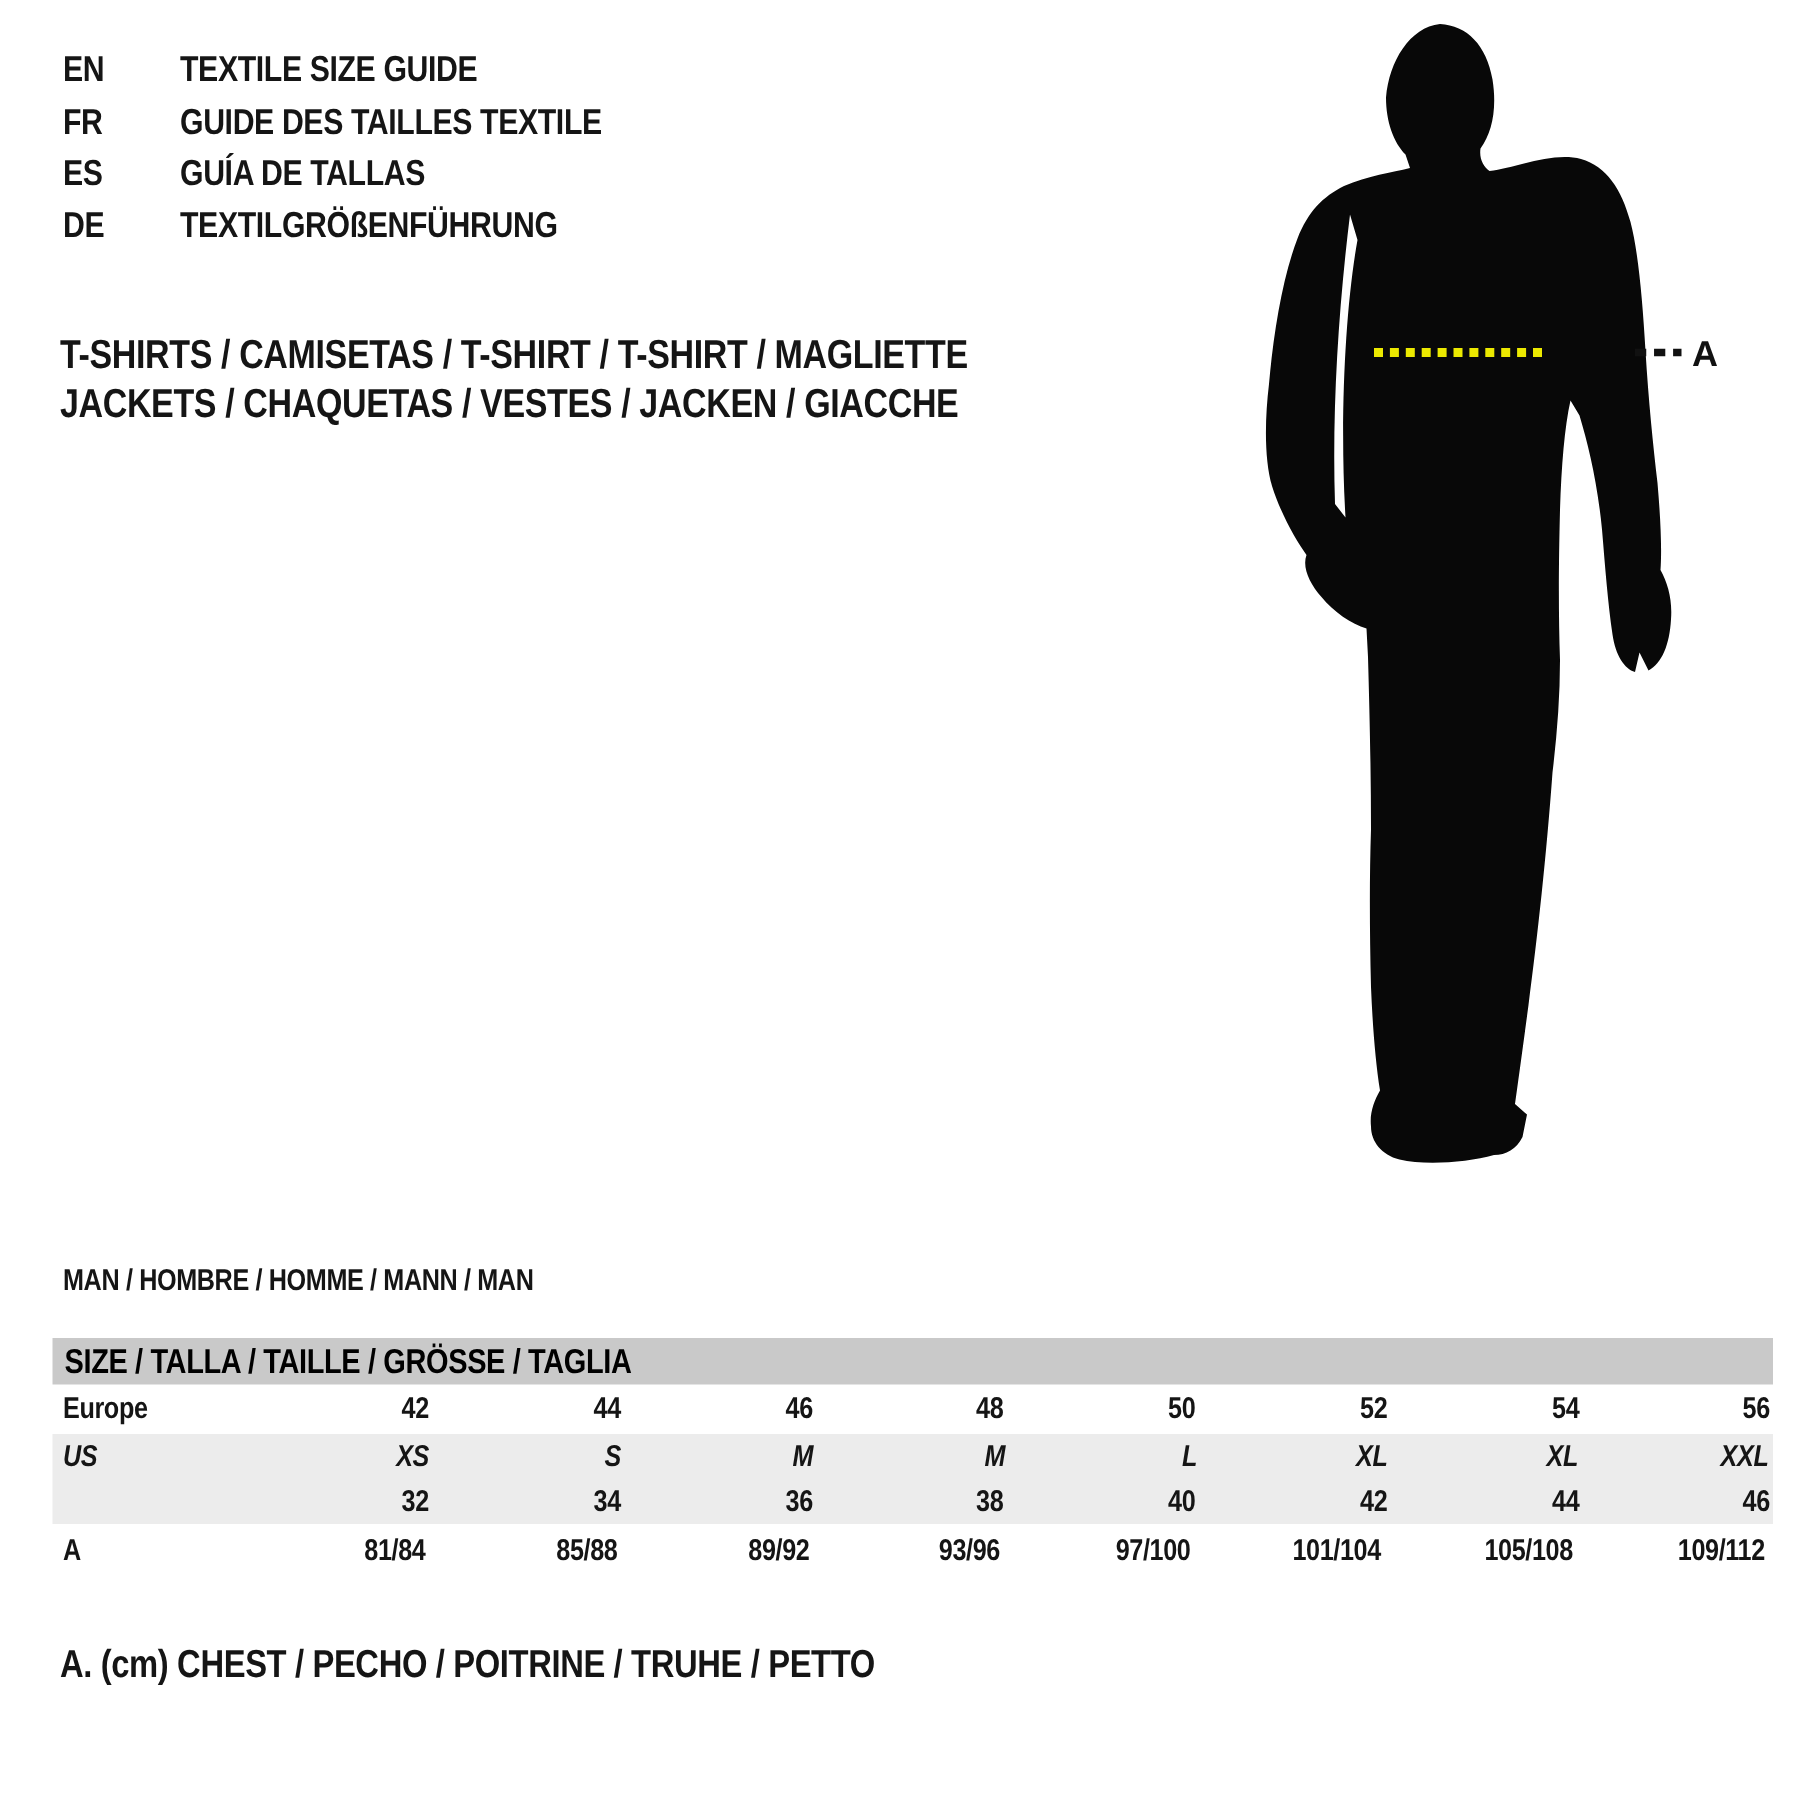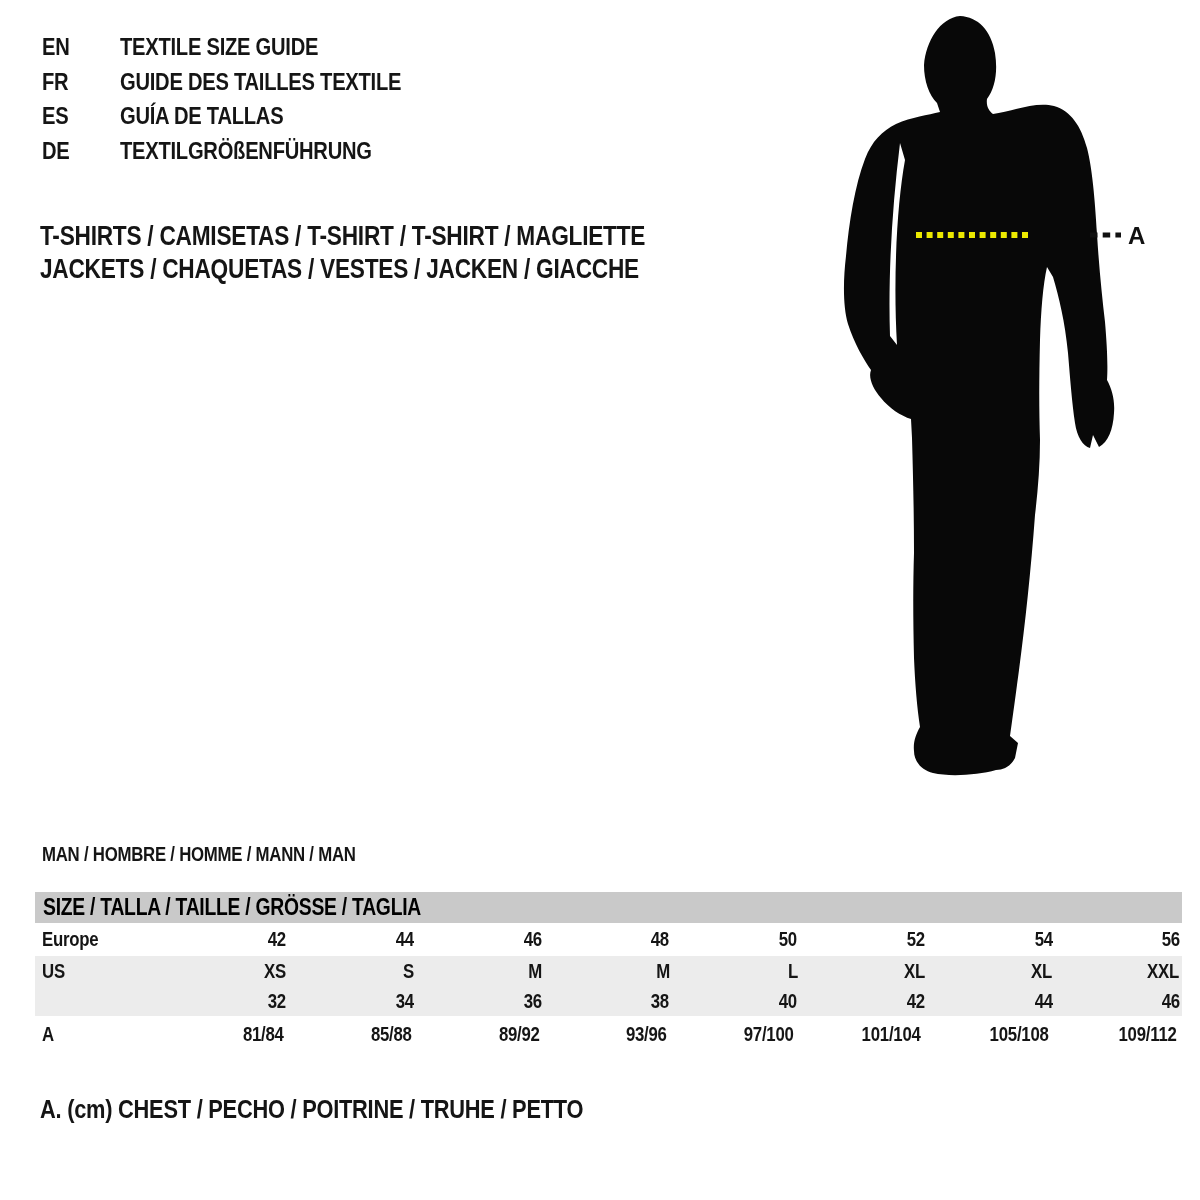--- a/index.html
+++ b/index.html
@@ -42,21 +42,21 @@
 
   
   .size-table { position: absolute; left: 35px; top: 892px; width: 1147px; }
   .size-header {
     height: 31px; background: var(--table-header-bg, #c9c9c9);
     display: flex; align-items: center; padding-left: 8px;
     font-size: 23px; color: #000000;
   }
   .t-row { display: grid; grid-template-columns: 125px repeat(8, 1fr); align-items: center; font-size: 20px; }
   .t-row:nth-child(1) { height: 33px; }
-  .t-row:nth-child(2) { height: 30px; }
+  .t-row:nth-child(2) { height: 30px; font-style: italic; }
   .t-row:nth-child(3) { height: 30px; }
   .t-row:nth-child(4) { height: 36px; }
   .t-row.shaded { background: var(--table-shaded-bg, #ececec); }
   .t-label { padding-left: 7px; text-align: left; }
   .t-cell { text-align: right; }
 
   
   .footnote { position: absolute; left: 40px; top: 1094px; height: 28px; display: flex; align-items: flex-start; font-size: 26px; }
 </style>
 </head>

